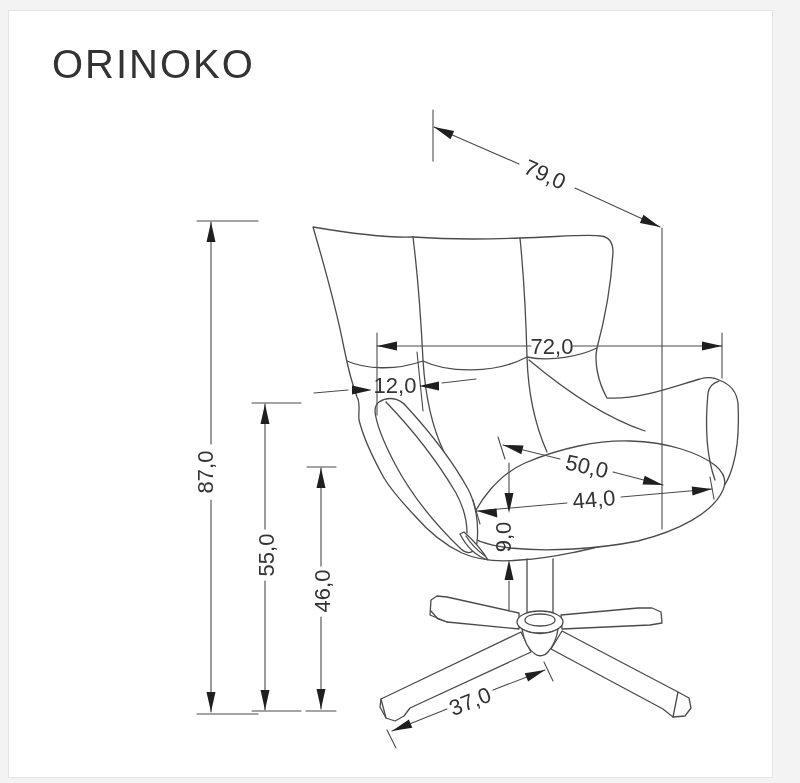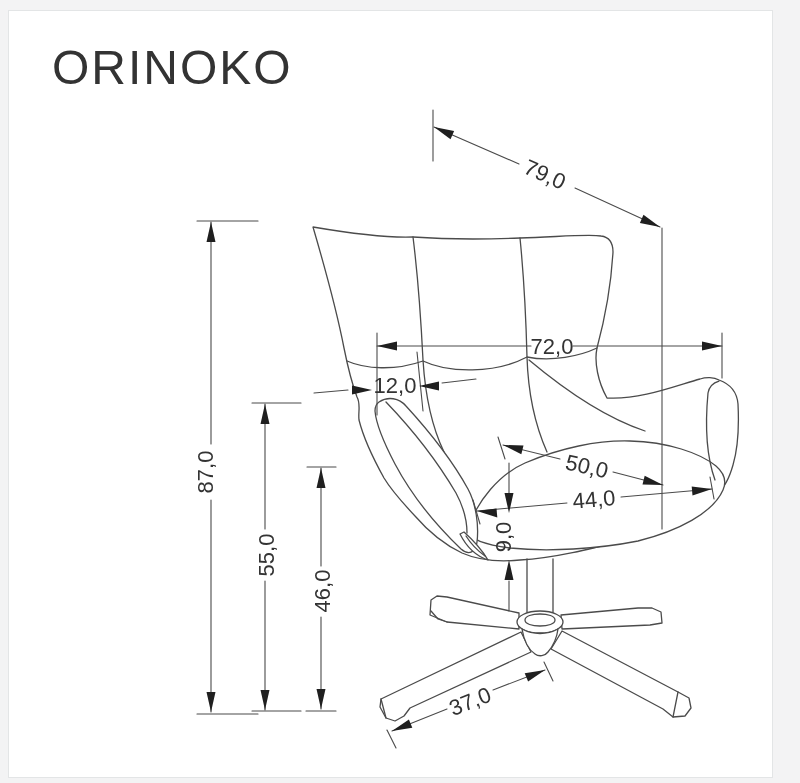--- a/index.html
+++ b/index.html
@@ -7,21 +7,21 @@
     width:800px;height:783px;position:relative;overflow:hidden;
     background:#f3f3f4;
     font-family:"Liberation Sans", sans-serif;
   }
   .drawing-area{
     position:absolute;left:8px;top:10px;width:763px;height:766px;
     background:#ffffff;border:1px solid #e3e5e6;
   }
   .page-title{
     position:absolute;left:52px;top:44px;
-    font-size:48px;line-height:1.0;letter-spacing:2px;
+    font-size:40px;line-height:1.0;letter-spacing:2px;
     color:#333333;font-weight:400;white-space:nowrap;
   }
   svg.blueprint{position:absolute;left:0;top:0;}
   .chair-line{fill:none;stroke:#4b4b4b;stroke-width:1.3;stroke-linecap:round;stroke-linejoin:round;}
   .chair-solid{fill:#ffffff;stroke:#4b4b4b;stroke-width:1.3;stroke-linejoin:round;}
   .dim-line{fill:none;stroke:#4b4b4b;stroke-width:1.1;stroke-linecap:round;}
   .dim-arrow{fill:#1f1f1f;stroke:none;}
   .dim-text{font-family:"Liberation Sans", sans-serif;font-size:22px;fill:#333333;}
 </style>
 </head>

